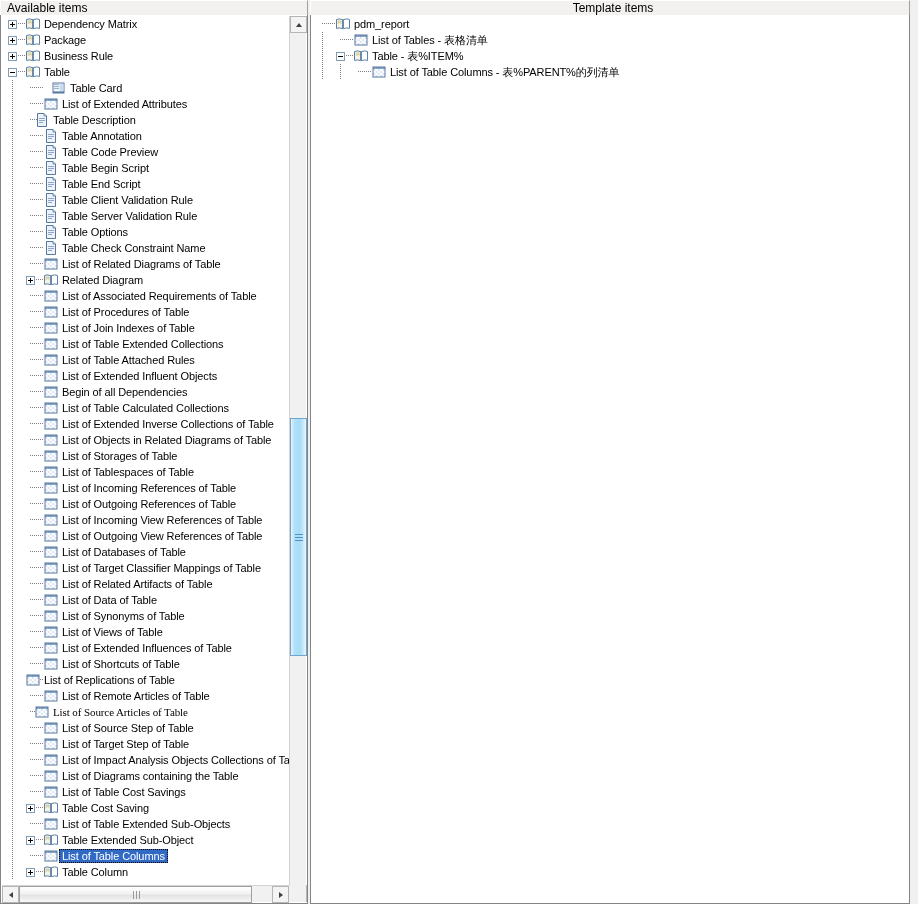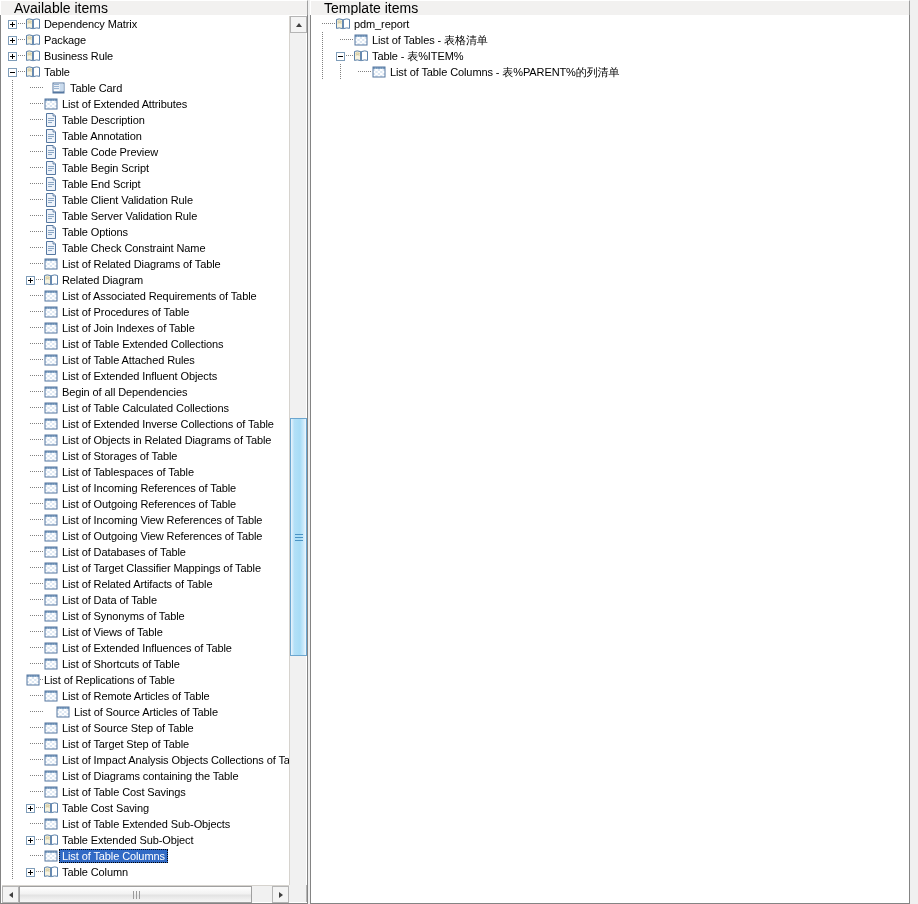--- a/index.html
+++ b/index.html
@@ -9,31 +9,31 @@
     font-family:"Liberation Sans","DejaVu Sans",sans-serif;
     font-size:11px;
     color:#000;
     overflow:hidden;
   }
   .app{position:relative;width:918px;height:904px;background:#f0f0f0;}
 
   
   .panel{position:absolute;top:0;bottom:0;background:#ffffff;}
   .panel-left{left:0;width:308px;}
-  .panel-right{left:310px;right:8px;}
+  .panel-right{left:310px;right:8px;text-align:center;}
 
   .panel-header{
     height:22px;line-height:15px;
     background:#f2f1f0;
     border-top:1px solid #ffffff;
     border-left:1px solid #ffffff;
     border-right:1px solid #a0a0a0;
     border-bottom:1px solid #d6d3ce;
-    padding-left:13px;
-    font-size:14px;
+    padding-left:6px;
+    font-size:12px;
     color:#000;
     box-sizing:border-box;
     white-space:nowrap;
     overflow:hidden;
   }
 
   .tree-frame{
     position:absolute;left:0;right:0;top:15px;bottom:0;
     border:1px solid #848484;
     border-top:none;
@@ -279,21 +279,21 @@
                   <rect x="11.6" y="11" width="2.4" height="2" fill="#ffffff"></rect>
                   <rect x="2" y="3" width="12" height="10" fill="none" stroke="#5577a0" stroke-width="1"></rect>
                 </svg>
               </span>
               <span class="label">List of Extended Attributes</span>
             </div>
           </div>
           <div class="row">
             <div class="guide" style="left: 10px;"></div>
             <div class="elbow" style="left: 28px; width: 13px;"></div>
-            <div class="cell" style="padding-left: 41px;">
+            <div class="cell" style="padding-left: 32px;">
               <span class="ico ico-doc">
                 <svg width="16" height="16" viewBox="0 0 16 16">
                   <path d="M3.5 1.5 L10 1.5 L12.5 4 L12.5 14.5 L3.5 14.5 Z" fill="#eef3fa" stroke="#5577a0" stroke-width="1"></path>
                   <path d="M10 1.5 L10 4 L12.5 4" fill="#cdd9e8" stroke="#5577a0" stroke-width="0.8"></path>
                   <rect x="5" y="6" width="6" height="1" fill="#8aa6c4"></rect>
                   <rect x="5" y="8" width="6" height="1" fill="#8aa6c4"></rect>
                   <rect x="5" y="10" width="4" height="1" fill="#8aa6c4"></rect>
                 </svg>
               </span>
               <span class="label">Table Description</span>
@@ -1466,21 +1466,21 @@
                   <rect x="11.6" y="11" width="2.4" height="2" fill="#ffffff"></rect>
                   <rect x="2" y="3" width="12" height="10" fill="none" stroke="#5577a0" stroke-width="1"></rect>
                 </svg>
               </span>
               <span class="label">List of Remote Articles of Table</span>
             </div>
           </div>
           <div class="row">
             <div class="guide" style="left: 10px;"></div>
             <div class="elbow" style="left: 28px; width: 13px;"></div>
-            <div class="cell" style="padding-left: 53px;">
+            <div class="cell" style="padding-left: 32px; font-family: Liberation Serif, serif;">
               <span class="ico ico-grid">
                 <svg width="16" height="16" viewBox="0 0 16 16">
                   <rect x="2" y="3" width="12" height="10" fill="#ffffff"></rect>
                   <rect x="2" y="3" width="2.4" height="2" fill="#7d9ec0"></rect>
                   <rect x="4.4" y="3" width="2.4" height="2" fill="#7d9ec0"></rect>
                   <rect x="6.8" y="3" width="2.4" height="2" fill="#7d9ec0"></rect>
                   <rect x="9.2" y="3" width="2.4" height="2" fill="#7d9ec0"></rect>
                   <rect x="11.6" y="3" width="2.4" height="2" fill="#7d9ec0"></rect>
                   <rect x="2" y="5" width="2.4" height="2" fill="#dbe6f2"></rect>
                   <rect x="4.4" y="5" width="2.4" height="2" fill="#ffffff"></rect>

